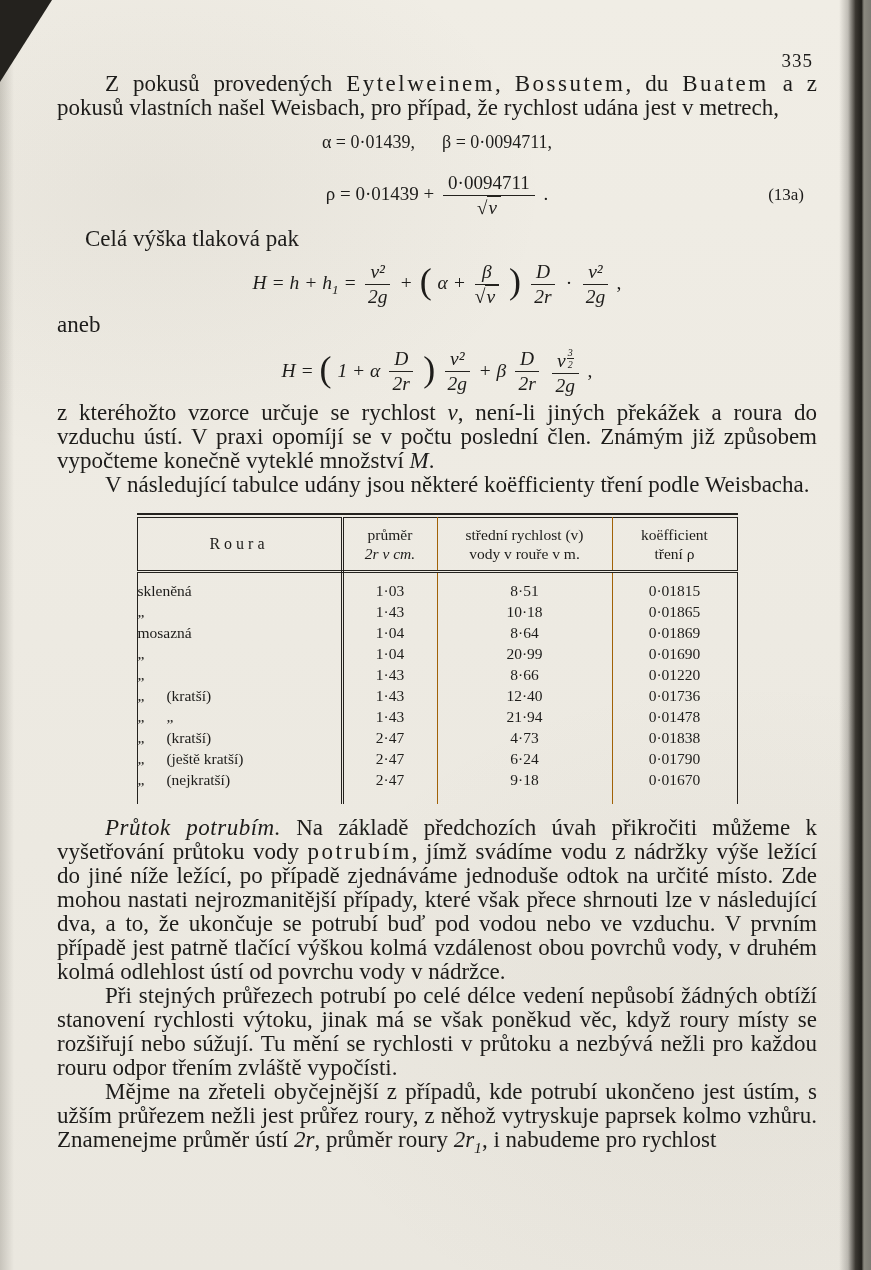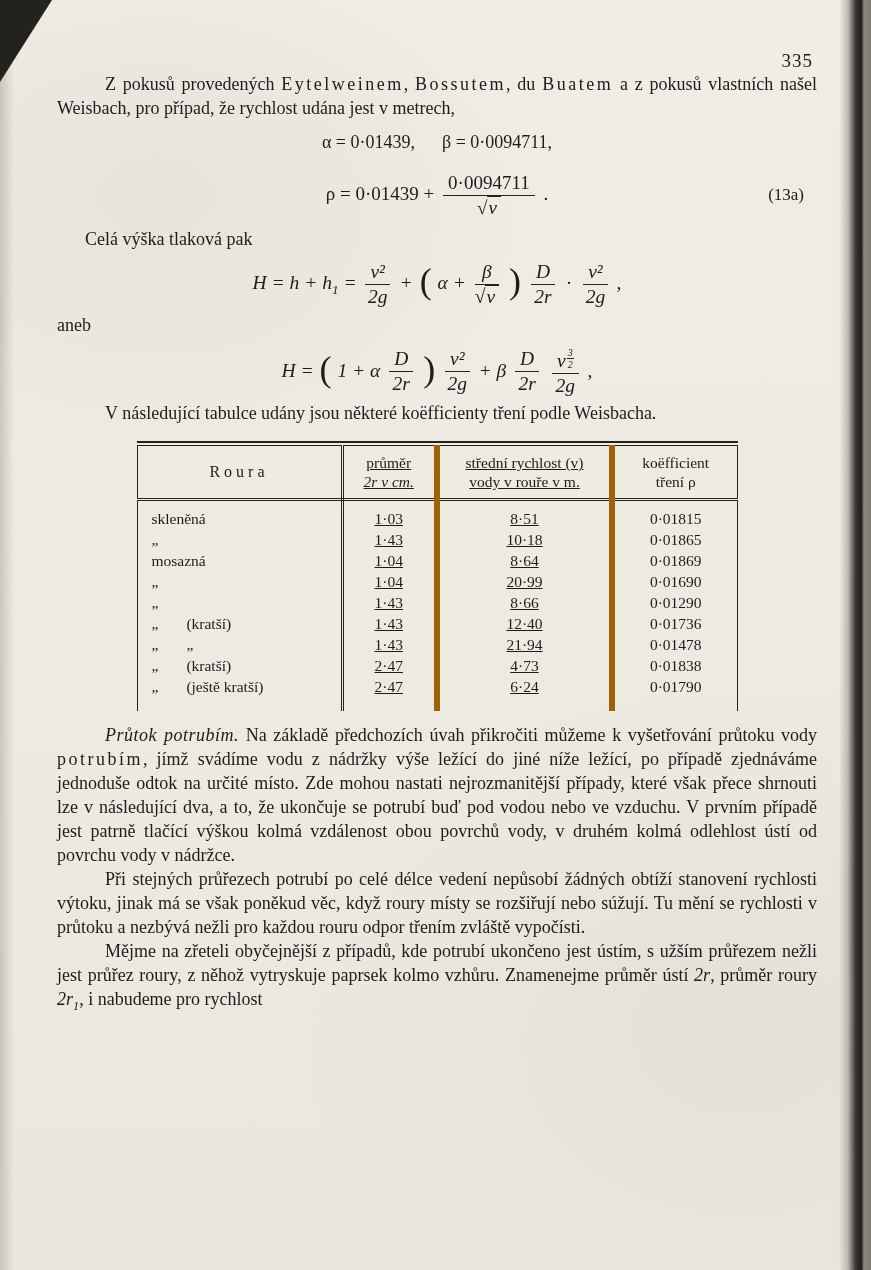--- a/index.html
+++ b/index.html
@@ -23,21 +23,21 @@
       rgba(0,0,0,0) 0%, rgba(45,42,37,0.25) 28%,
       #3a3731 52%, #201e1a 70%, #8a887f 78%, #7d7b74 100%);
   }
   .corner-fold {
     position: absolute; top: 0; left: 0; width: 0; height: 0;
     border-top: 82px solid #24221e; border-right: 52px solid transparent;
   }
   .content { position: absolute; left: 57px; top: 50px; width: 760px; }
   .page-number { text-align: right; font-size: 19px; letter-spacing: 1px; padding-right: 4px; }
 
-  p.body-para { margin: 0; font-size: 18px; line-height: 24px; text-align: justify; }
+  p.body-para { margin: 0; font-size: 23px; line-height: 24px; text-align: justify; }
   .indent { text-indent: 48px; }
   .indent-sm { text-indent: 28px; }
   .mt { margin-top: 12px; }
   .spaced { letter-spacing: 2.5px; }
   .lead { letter-spacing: 0.5px; }
   .intro { margin-top: 20px; }
 
   .eq-center-line { text-align: center; font-size: 18px; margin: 12px 0 2px; }
   .side-word { font-size: 18px; line-height: 24px; margin: 2px 0 0; }
   .eq-row { position: relative; text-align: center; font-size: 19px; margin: 19px 0 8px; }
@@ -57,26 +57,26 @@
 
   .table-wrap { width: -moz-fit-content; width: fit-content; margin: 16px auto 12px; border-top: 2.5px solid #24221e; padding-top: 2px; }
   table.ktable { border-collapse: collapse; border-top: 1px solid #24221e; border-left: 1px solid #24221e; border-right: 1px solid #24221e; }
   .ktable col.w1 { width: 205px; } .ktable col.w2 { width: 95px; }
   .ktable col.w3 { width: 175px; } .ktable col.w4 { width: 125px; }
   .ktable th { font-weight: normal; font-size: 15.5px; padding: 7px 4px; vertical-align: middle; border-bottom: 3.5px double #24221e; }
   .ktable th.c1 { letter-spacing: 4px; font-size: 16px; }
   .ktable .hline { display: block; text-align: center; line-height: 19px; }
   .ktable .hline.it { font-style: italic; }
   .ktable td { font-size: 15.5px; line-height: 19px; padding: 1px 4px; text-align: center; }
-  .ktable td.c1 { text-align: left; padding-left: 14px; }
+  .ktable td.c1 { text-align: left; padding-left: 0; }
   .ktable .c1 { border-right: 3.5px double #24221e; }
-  .ktable .c2, .ktable .c3 { border-right: 6px solid #a16207; text-decoration: underline; }
+  .ktable .c2, .ktable .c3 { border-right: 1px solid #a16207; }
   .ktable tbody tr:first-child td { padding-top: 8px; }
   .ktable tr.spacer td { height: 14px; }
-  .ktable .note { margin-left: 28px; }
+  .ktable .note { margin-left: 22px; }
   sub { font-size: 68%; }
   i.v { font-style: italic; }
 </style>
 </head>
 <body>
 
 <div class="left-edge"></div>
 <div class="book-edge"></div>
 <div class="corner-fold"></div>
 
@@ -123,20 +123,21 @@
     <span class="frac it"><span class="num">v²</span><span class="den">2g</span></span>
     <span class="var">+ β</span>
     <span class="frac it"><span class="num">D</span><span class="den">2r</span></span>
     <span class="frac"><span class="num"><span class="var">v</span><span class="supfrac">
             <span class="t">3</span>
             <span>2</span>
           </span></span><span class="den var">2g</span></span>
     <span>,</span>
   </div>
 
+  <p class="body-para mt"><span>z kteréhožto vzorce určuje se rychlost </span><i class="v">v</i><span>, není-li jiných překážek a roura do vzduchu ústí. V praxi opomíjí se v počtu poslední člen. Známým již způsobem vypočteme konečně vyteklé množství </span><i class="v">M</i><span>.</span></p>
 
   <p class="body-para indent mt">V následující tabulce udány jsou některé koëfficienty tření podle Weisbacha.</p>
 
   <div class="table-wrap">
   <table class="ktable">
     <colgroup>
           <col class="w1">
           <col class="w2">
           <col class="w3">
           <col class="w4">
@@ -180,21 +181,21 @@
       <tr>
         <td class="c1"><span class="mat">„</span><span class="note"></span></td>
         <td class="c2">1·04</td>
         <td class="c3">20·99</td>
         <td class="c4">0·01690</td>
       </tr>
       <tr>
         <td class="c1"><span class="mat">„</span><span class="note"></span></td>
         <td class="c2">1·43</td>
         <td class="c3">8·66</td>
-        <td class="c4">0·01290</td>
+        <td class="c4">0·01220</td>
       </tr>
       <tr>
         <td class="c1"><span class="mat">„</span><span class="note">(kratší)</span></td>
         <td class="c2">1·43</td>
         <td class="c3">12·40</td>
         <td class="c4">0·01736</td>
       </tr>
       <tr>
         <td class="c1"><span class="mat">„</span><span class="note">„</span></td>
         <td class="c2">1·43</td>
@@ -205,20 +206,26 @@
         <td class="c1"><span class="mat">„</span><span class="note">(kratší)</span></td>
         <td class="c2">2·47</td>
         <td class="c3">4·73</td>
         <td class="c4">0·01838</td>
       </tr>
       <tr>
         <td class="c1"><span class="mat">„</span><span class="note">(ještě kratší)</span></td>
         <td class="c2">2·47</td>
         <td class="c3">6·24</td>
         <td class="c4">0·01790</td>
+      </tr>
+      <tr>
+        <td class="c1"><span class="mat">„</span><span class="note">(nejkratší)</span></td>
+        <td class="c2">2·47</td>
+        <td class="c3">9·18</td>
+        <td class="c4">0·01670</td>
       </tr>
       <tr class="spacer">
         <td class="c1"></td>
             <td class="c2"></td>
             <td class="c3"></td>
             <td class="c4"></td>
       </tr>
     </tbody>
   </table>
   </div>

